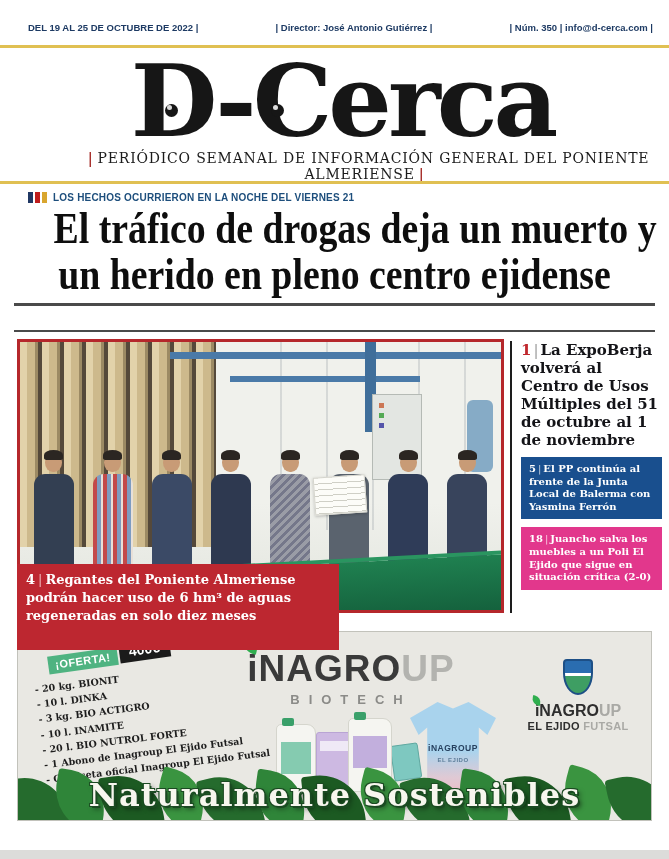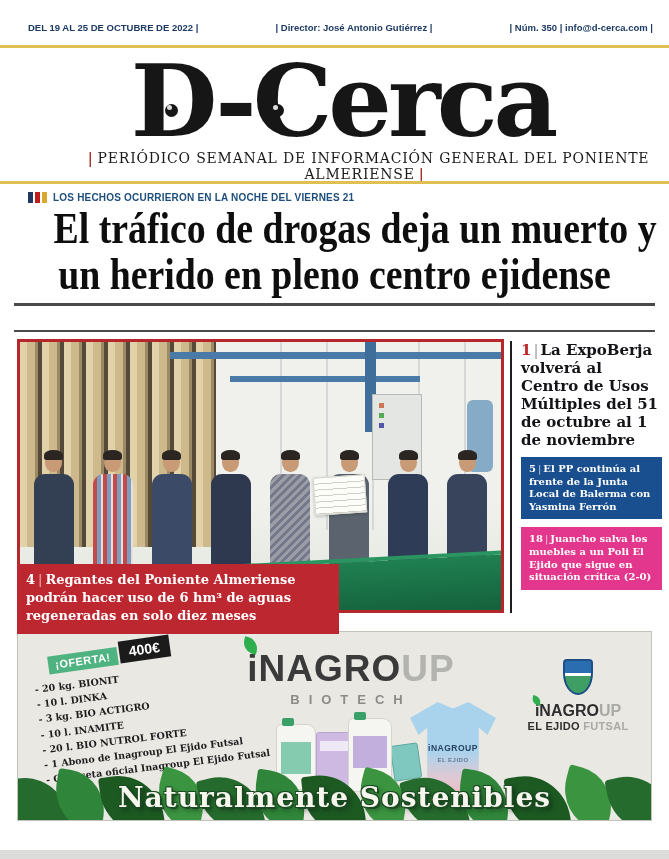--- a/index.html
+++ b/index.html
@@ -83,21 +83,21 @@
   .t-jacket{background:#38445c;}
   .doc{position:absolute;bottom:96px;left:294px;width:50px;height:36px;background:#fcfcf8;
        border:1px solid #d5d5cd;transform:rotate(-4deg);z-index:3;
        background-image:repeating-linear-gradient(#fcfcf8 0 5px,#cfcfc6 5px 6px);box-shadow:0 1px 3px rgba(0,0,0,.25);}
   .floor{position:absolute;bottom:0;left:0;right:0;height:28px;background:#c9cfc2;}
   .gtable{position:absolute;bottom:-10px;left:180px;right:-14px;height:58px;
         background:linear-gradient(180deg,#1f8050,#14603c);border-top:4px solid #2a9560;
         transform:rotate(-3deg);z-index:4;}
   .caption{position:absolute;top:564px;left:17px;width:322px;z-index:6;background:#bd2730;
         color:#fff;font-family:"DejaVu Serif",serif;font-weight:bold;font-size:13px;
-        line-height:1.4;padding:7px 10px 8px 9px;box-sizing:border-box;}
+        line-height:1.4;padding:7px 10px 24px 9px;box-sizing:border-box;}
   .caption .capsep{color:#f1b9bb;padding:0 3px;font-weight:normal;}
 
   
   .vdivider{position:absolute;top:341px;left:510px;width:2px;height:272px;background:#1d1d1d;}
   .sidebar{position:absolute;top:341px;left:521px;width:141px;}
   .sb1{font-family:"DejaVu Serif",serif;font-weight:bold;font-size:15px;line-height:1.2;color:#141418;}
   .sb1 .pg{color:#c0272d;}
   .sb1 .graysep{color:#9a9a9a;padding:0 2px;}
   .sb-box{margin-top:8px;padding:6px 8px;font-family:"DejaVu Serif",serif;font-weight:bold;
           font-size:10px;line-height:1.26;color:#ffffff;box-sizing:border-box;}
@@ -148,21 +148,21 @@
           border:2px solid #1d4f86;border-radius:4px 4px 15px 15px/4px 4px 22px 22px;box-sizing:border-box;}
   .sponsor-brand{position:relative;display:inline-block;font-size:16px;font-weight:bold;color:#2e2e2e;}
   .sponsor-brand .lite{color:#a9a9a5;}
   .sponsor-leaf{position:absolute;top:-6px;left:-3px;width:9px;height:9px;background:#2fae4e;
           border-radius:0 80% 0 80%;transform:rotate(15deg);}
   .sponsor-team{font-size:11px;font-weight:bold;color:#2e2e2e;letter-spacing:.3px;}
   .sponsor-team .lite{color:#a9a9a5;}
   .leaves{position:absolute;bottom:0;left:0;right:0;height:66px;z-index:4;}
   .lf{position:absolute;border-radius:6% 76% 12% 76%;}
   .slogan{position:absolute;bottom:6px;left:0;right:0;text-align:center;z-index:6;
-          font-family:"DejaVu Serif",serif;font-weight:bold;font-size:28px;letter-spacing:1px;
+          font-family:"DejaVu Serif",serif;font-weight:bold;font-size:32px;letter-spacing:1px;
           color:#f7f6ee;
           text-shadow:-1px -1px 0 #1b4a22,1px -1px 0 #1b4a22,-1px 1px 0 #1b4a22,2px 2px 0 #1b4a22,3px 3px 5px rgba(0,0,0,.55);}
 
   .bottom-strip{position:absolute;bottom:0;left:0;width:100%;height:9px;background:#dcdcda;}
 </style>
 </head>
 <body>
 
 <div class="page">
 

